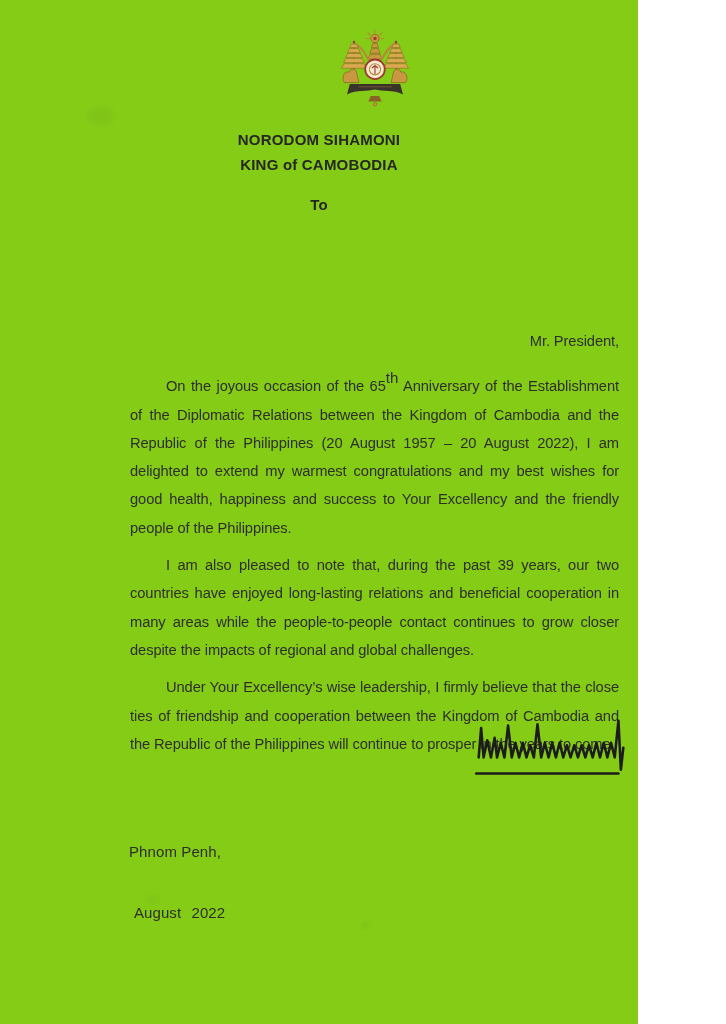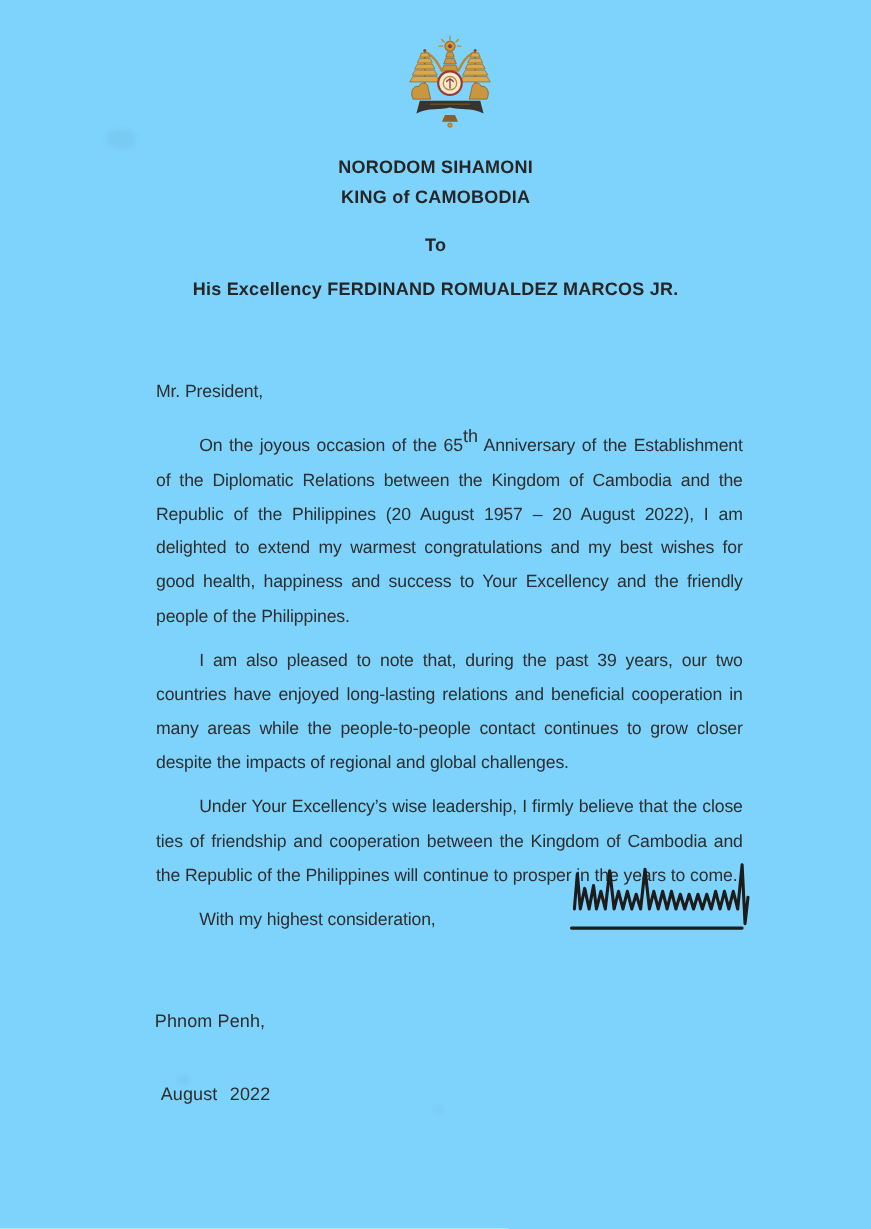--- a/index.html
+++ b/index.html
@@ -10,22 +10,22 @@
     --gold-lt:#d9b36a;
     --red:#9c3a30;
     --dark:#3a332c;
     --cream:#f6ead0;
   }
   *{margin:0;padding:0;box-sizing:border-box;}
   html,body{background:#ffffff;}
   body{font-family:"Liberation Sans","DejaVu Sans",sans-serif;color:var(--text);}
   .page{
     position:relative;
-    width:726px;height:1024px;
-    background:#7dd3fc;
+    width:638px;height:1024px;
+    background:#84cc16;
     overflow:hidden;
   }
   
   .speck{position:absolute;border-radius:50%;background:rgba(60,60,70,0.05);filter:blur(2px);}
   .speck.s1{left:88px;top:108px;width:26px;height:16px;}
   .speck.s2{left:148px;top:896px;width:10px;height:8px;}
   .speck.s3{left:362px;top:922px;width:8px;height:6px;}
 
   .crest{position:absolute;left:333px;top:28px;width:84px;height:92px;}
 
@@ -44,21 +44,21 @@
     position:absolute;left:130px;top:313px;width:489px;
     font-size:14.7px;line-height:28.3px;letter-spacing:-0.1px;
     color:#2e2e2e;
   }
   .letter-body p{
     text-align:justify;
     text-indent:36px;
     margin-top:9px;
   }
   .letter-body .salutation{
-    text-indent:0;margin-top:0;text-align:left;
+    text-indent:0;margin-top:14px;text-align:right;
   }
   .letter-body .closing{
     text-align:left;
   }
   sup.ord{font-size:15px;vertical-align:8px;letter-spacing:0;}
 
   .signature{position:absolute;left:467px;top:706px;width:168px;height:76px;}
   .signature svg{width:100%;height:100%;}
 
   .dateline{
@@ -138,28 +138,26 @@
       <path d="M36,84 h48" stroke="#c9973f" stroke-width="1" opacity="0.5"></path>
 
       <path d="M54,97 h12 l3.5,8 h-19 z" fill="#8a6226"></path>
       <circle cx="60" cy="109" r="2.6" fill="#c9973f" stroke="#8a6226" stroke-width="0.8"></circle>
     </svg>
   </div>
 
   <div class="hdr sender-name">NORODOM SIHAMONI</div>
   <div class="hdr to-label">To</div>
   <div class="hdr sender-title">KING of CAMOBODIA</div>
-  <div class="hdr recipient-name">His Excellency FERDINAND ROMUALDEZ MARCOS JR.</div>
 
   <div class="letter-body">
     <p class="salutation">Mr. President,</p>
     <p><span>On the joyous occasion of the 65</span><sup class="ord">th</sup><span> Anniversary of the Establishment of the Diplomatic Relations between the Kingdom of Cambodia and the Republic of the Philippines (20 August 1957 – 20 August 2022), I am delighted to extend my warmest congratulations and my best wishes for good health, happiness and success to Your Excellency and the friendly people of the Philippines.</span></p>
     <p>I am also pleased to note that, during the past 39 years, our two countries have enjoyed long-lasting relations and beneficial cooperation in many areas while the people-to-people contact continues to grow closer despite the impacts of regional and global challenges.</p>
     <p>Under Your Excellency’s wise leadership, I firmly believe that the close ties of friendship and cooperation between the Kingdom of Cambodia and the Republic of the Philippines will continue to prosper in the years to come.</p>
-    <p class="closing">With my highest consideration,</p>
   </div>
 
   <div class="signature">
     <svg viewBox="0 0 130 62" xmlns="http://www.w3.org/2000/svg">
       <path d="M6,42 L8,18 L10,42 L13,28 L16,42 L19,26 L21,42 L24,30 L27,42 L30,16 L33,42 L36,30 L39,42 L42,30 L45,42 L48,32 L51,42 L54,15 L57,42 L60,30 L63,42 L66,30 L69,42 L72,30 L75,42 L78,32 L81,42 L84,32 L87,42 L90,32 L93,42 L96,32 L99,42 L102,30 L105,42 L108,30 L111,42 L114,30 L117,42 L120,12 L122,52 L124,34" fill="none" stroke="#1c1c1c" stroke-width="2.1" stroke-linejoin="round" stroke-linecap="round"></path>
       <path d="M4,55 L120,55" fill="none" stroke="#1c1c1c" stroke-width="2.1" stroke-linecap="round"></path>
     </svg>
   </div>
 
   <div class="dateline">

